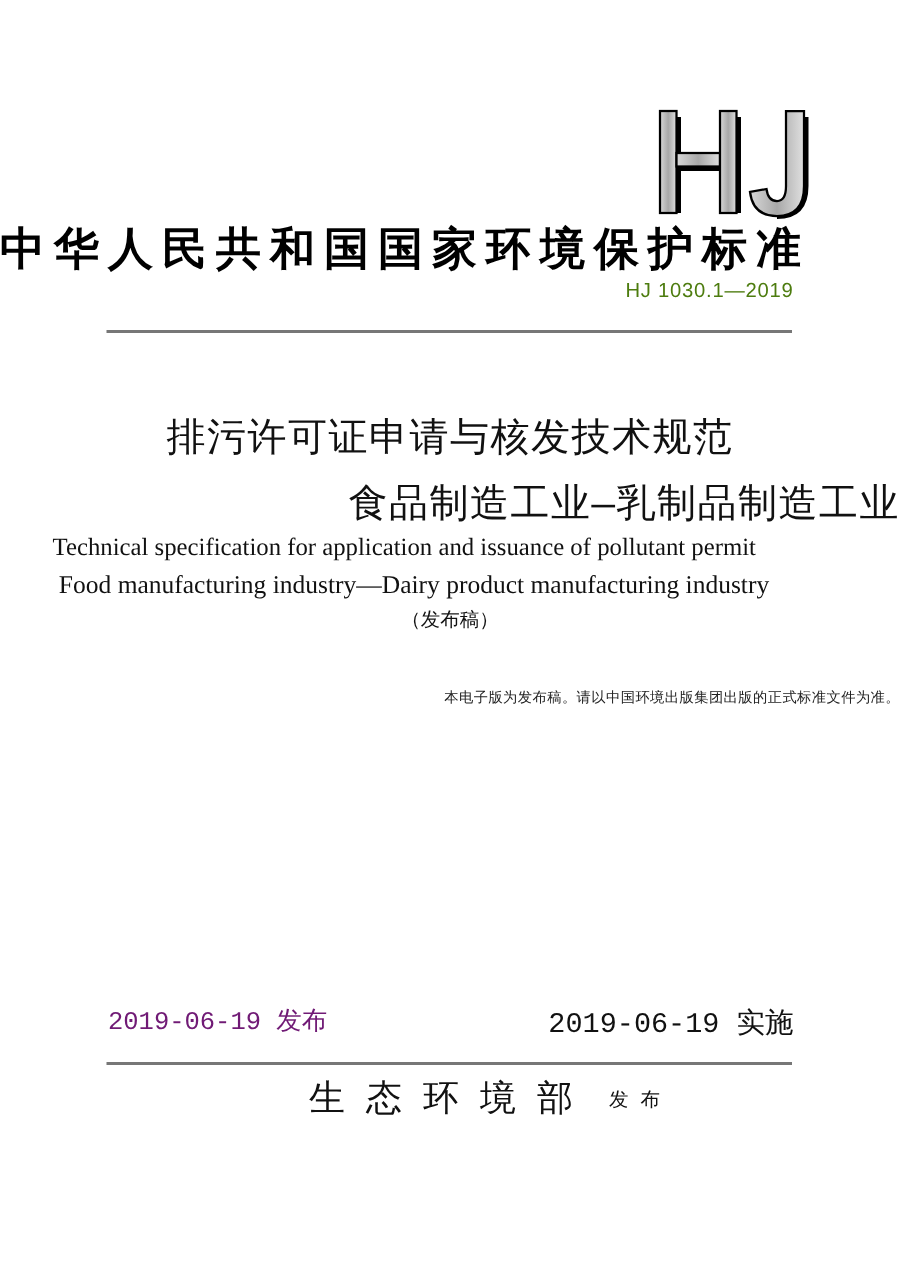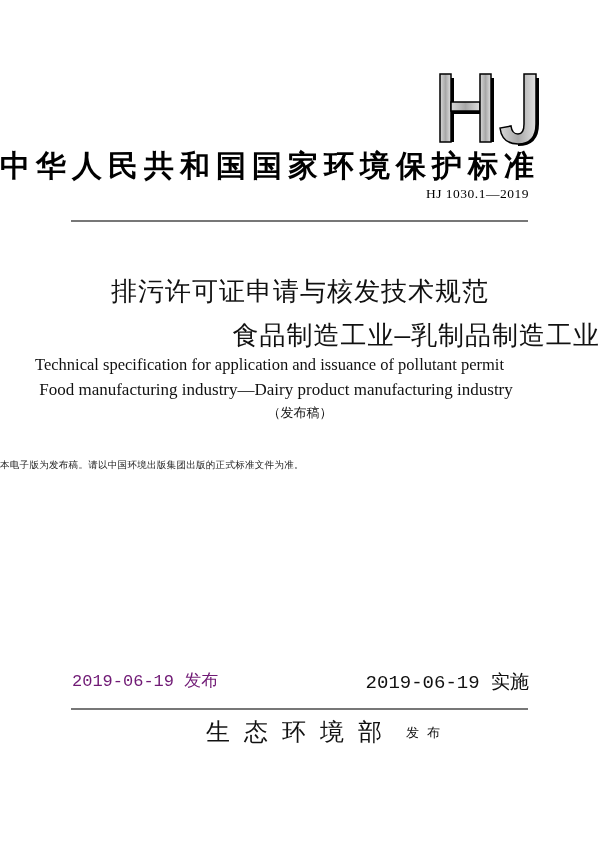--- a/index.html
+++ b/index.html
@@ -1,29 +1,29 @@
 <!DOCTYPE html>
 <html><head>
 <meta charset="utf-8">
 <style>
   html, body { margin: 0; padding: 0; background: #ffffff; }
   body { width: 600px; height: 849px; position: relative; overflow: hidden; font-family: "DejaVu Sans", sans-serif; color: #111; }
   .abs { position: absolute; font-family: Liberation Mono, monospace; }
   #logo { left: 438px; top: 72px; width: 104px; height: 74px; }
   #std-title { left: 0; top: 146px; width: 510px; text-align: center; font-family: Liberation Sans, sans-serif; font-weight: bold; font-size: 30px; letter-spacing: 6px; color: #000; white-space: nowrap; }
-  #std-code { right: 71px; top: 186px; font-family: Liberation Serif, serif; font-size: 13.5px; letter-spacing: 0.5px; color: #000000; }
+  #std-code { right: 71px; top: 186px; font-family: Liberation Sans, sans-serif; font-size: 13.5px; letter-spacing: 0.5px; color: #4d7c0f; }
   .rule { left: 71px; width: 457px; height: 1.5px; background: #777; }
   #rule-top { top: 220px; }
   #rule-bottom { top: 708px; }
   #title-cn-1 { left: 0; width: 600px; top: 274px; text-align: center; font-size: 26px; color: #111; letter-spacing: 1px; }
   #title-cn-2 { left: 0; width: 600px; top: 318px; text-align: right; font-size: 26px; color: #111; letter-spacing: 1px; }
   #title-en-1 { left: 0; width: 539px; top: 355px; text-align: center; font-family: "Liberation Serif", serif; font-size: 16.5px; color: #111; }
   #title-en-2 { left: 0; width: 552px; top: 380px; text-align: center; font-family: "Liberation Serif", serif; font-size: 17px; color: #111; }
   #draft-label { left: 0; width: 600px; top: 404px; text-align: center; font-size: 13px; color: #111; }
-  #notice { left: 0; width: 600px; top: 459px; text-align: left; font-family: "DejaVu Serif", serif; font-size: 9.5px; color: #222; letter-spacing: 0.3px; }
+  #notice { left: 0; width: 600px; top: 459px; text-align: right; font-family: "DejaVu Serif", serif; font-size: 9.5px; color: #222; letter-spacing: 0.3px; }
   #issue-date { left: 72px; top: 669px; font-size: 17px; color: #701a75; }
   #impl-date { right: 71px; top: 669px; font-size: 19px; color: #111; }
   #issuer { left: 0; width: 600px; top: 716px; text-align: center; white-space: nowrap; padding-left: 27px; }
   #issuer-name { font-size: 24px; letter-spacing: 14px; color: #111; }
   #issuer-suffix { font-size: 13px; letter-spacing: 8px; color: #111; margin-left: 10px; vertical-align: 3px; }
 </style>
 </head>
 <body>
 
 <div class="abs" id="logo">

